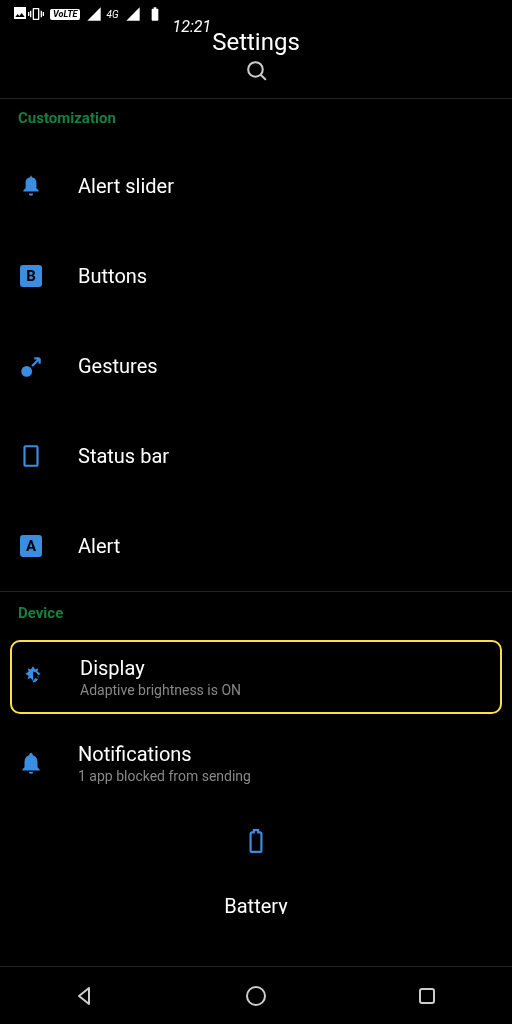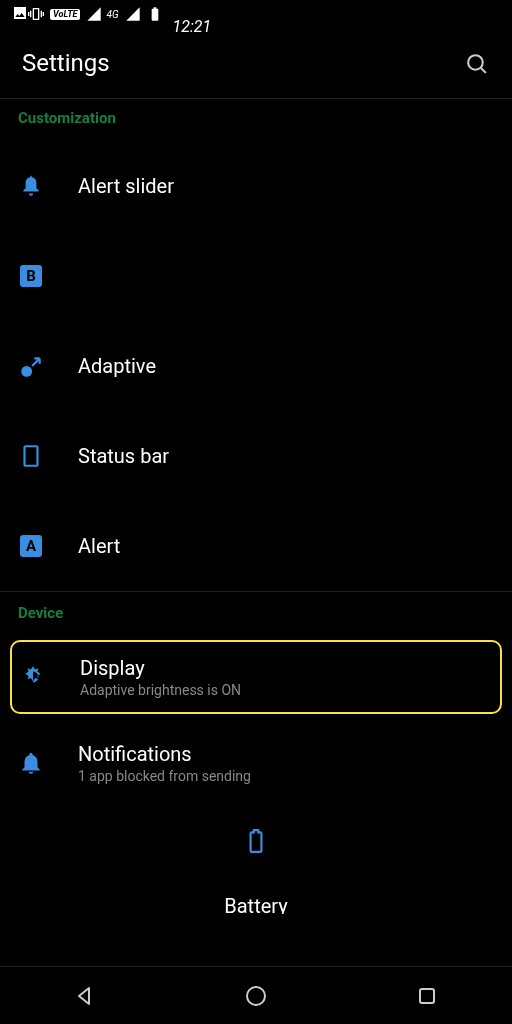--- a/index.html
+++ b/index.html
@@ -33,22 +33,22 @@
       border-radius: 2px;
       line-height: 1;
     }
     .sig-label { font-size: 10px; margin-left: -2px; }
     .clock { font-size: 16px; font-weight: 400; margin-left: 4px; margin-top: 24px; }
 
     .app-bar {
       height: 70px;
       display: flex;
       align-items: center;
-      justify-content: space-between;
       padding: 0 22px;
+      flex-direction: column;
     }
     .app-title { font-size: 24px; font-weight: 400; }
     .search-btn { width: 28px; height: 28px; display: flex; align-items: center; justify-content: center; }
     .search-btn svg { width: 25px; height: 25px; stroke: #ccc; fill: none; stroke-width: 2; }
 
     .content { height: calc(1024px - 28px - 70px - 58px); overflow: hidden; }
     .section-header {
       color: #15803d;
       font-size: 15px;
       font-weight: 700;
@@ -175,31 +175,34 @@
     </div>
     <div class="item-text">
         <div class="item-title">Alert slider</div>
       </div>
   </div>
 
   <div class="item">
     <div class="item-icon">
       <div class="sq-icon">B</div>
     </div>
+    <div class="item-text">
+        <div class="item-title">Buttons</div>
+      </div>
   </div>
 
   <div class="item">
     <div class="item-icon">
       <svg viewBox="0 0 24 24">
           <circle cx="8" cy="17" r="5"></circle>
           <path d="M13 12 L20 5 M20 5 L20 10 M20 5 L15 5" stroke="#3a8de0" stroke-width="2" fill="none"></path>
         </svg>
     </div>
     <div class="item-text">
-        <div class="item-title">Adaptive</div>
+        <div class="item-title">Gestures</div>
       </div>
   </div>
 
   <div class="item">
     <div class="item-icon">
       <svg viewBox="0 0 24 24">
           <rect x="6" y="3" width="12" height="18" rx="1" fill="none" stroke="#3a8de0" stroke-width="2"></rect>
         </svg>
     </div>
     <div class="item-text">

